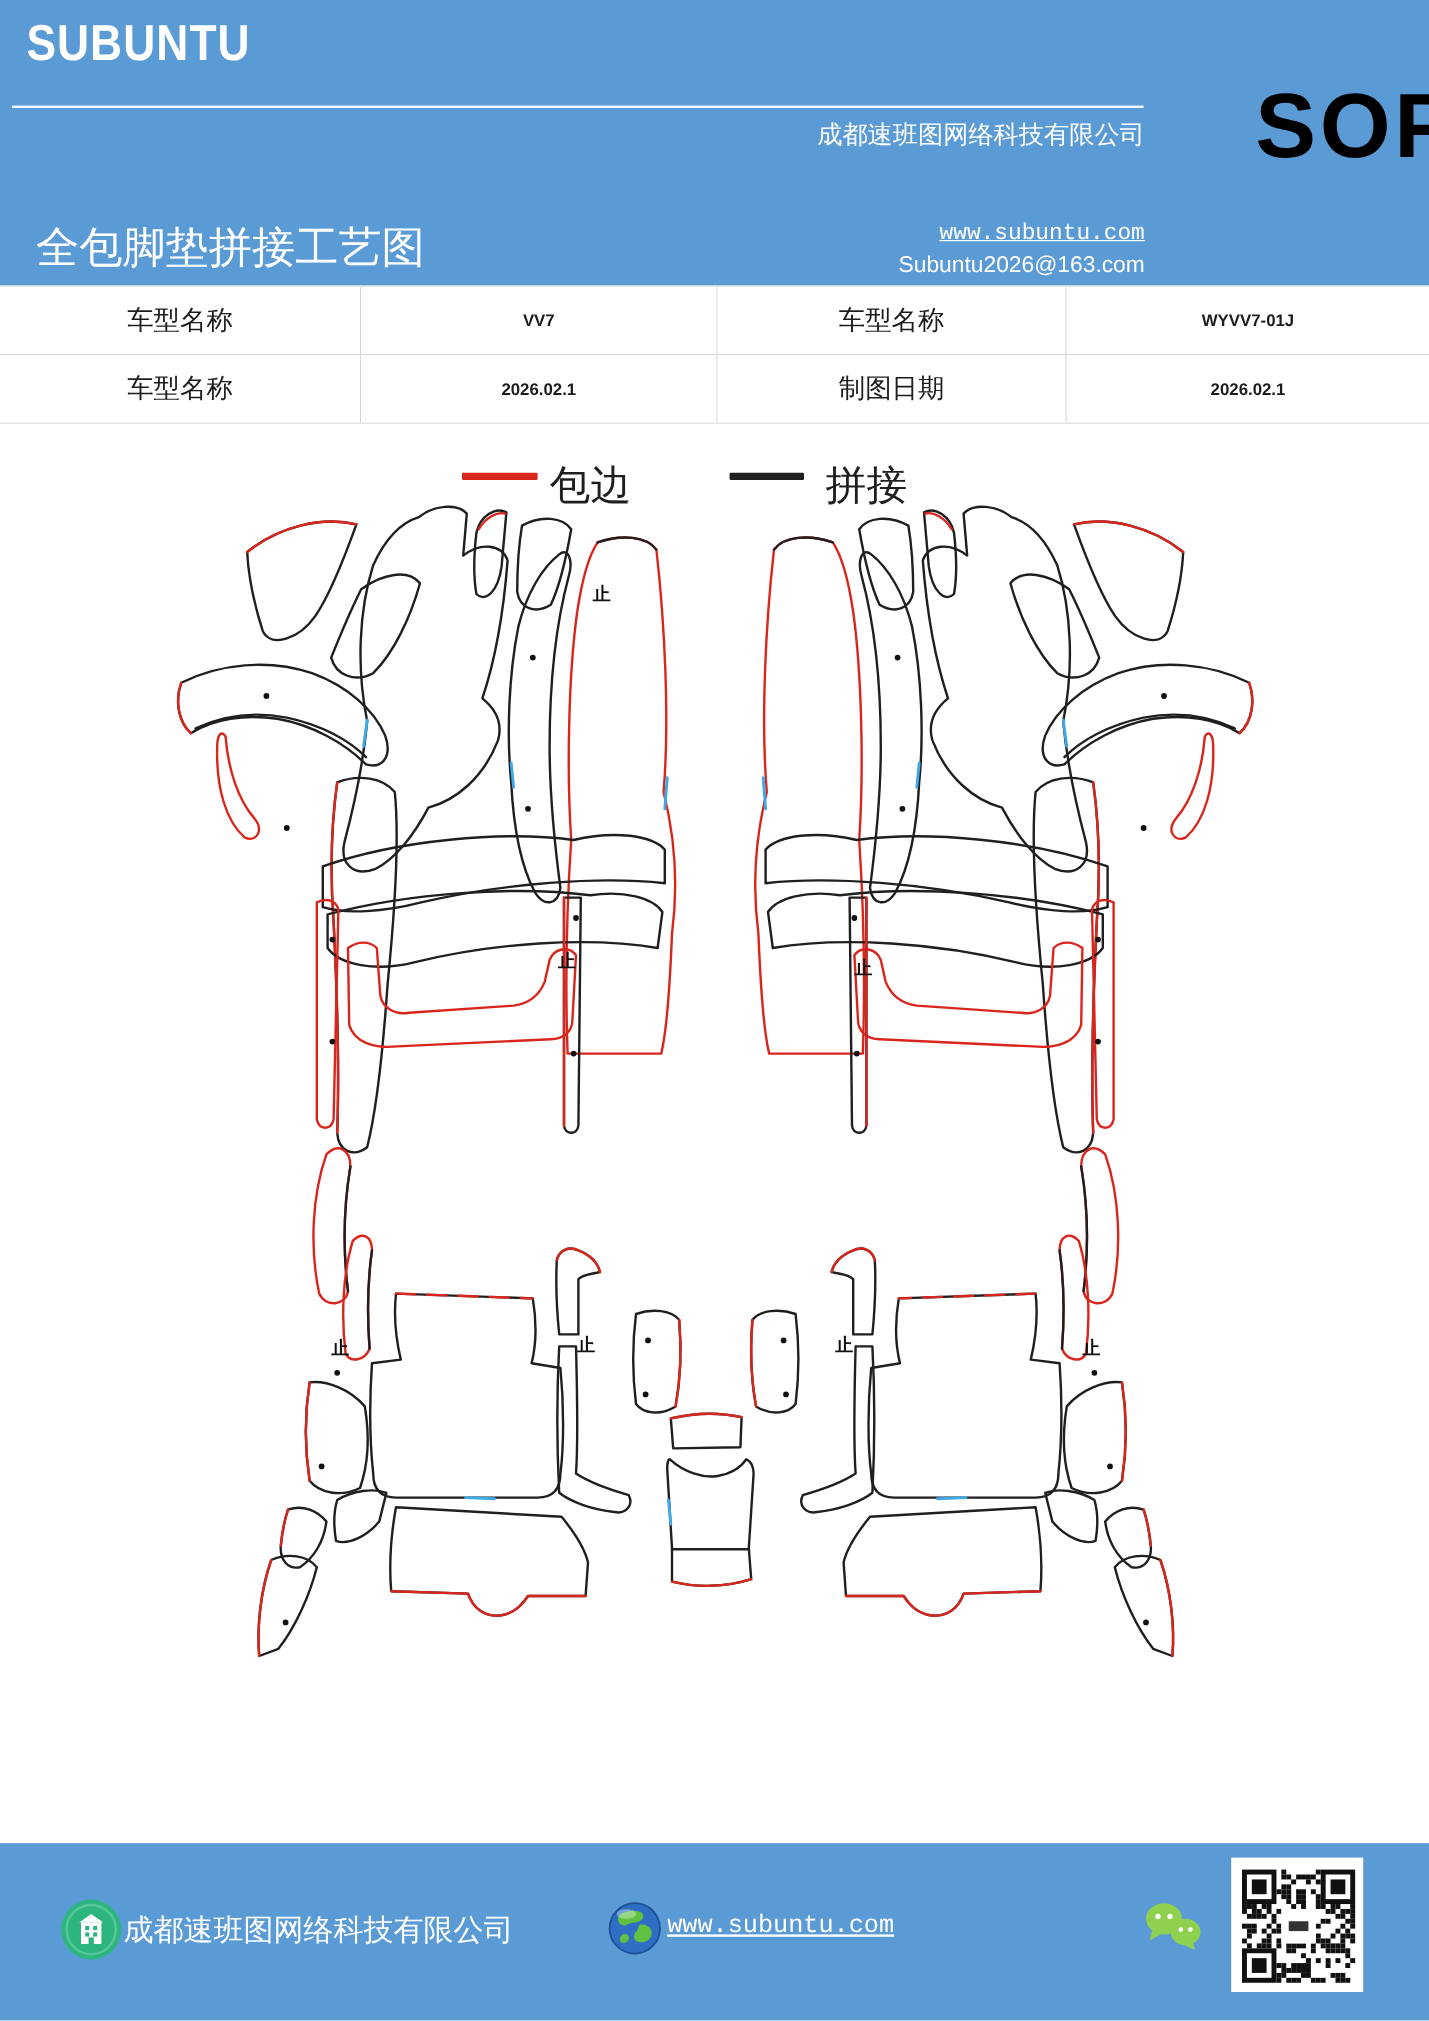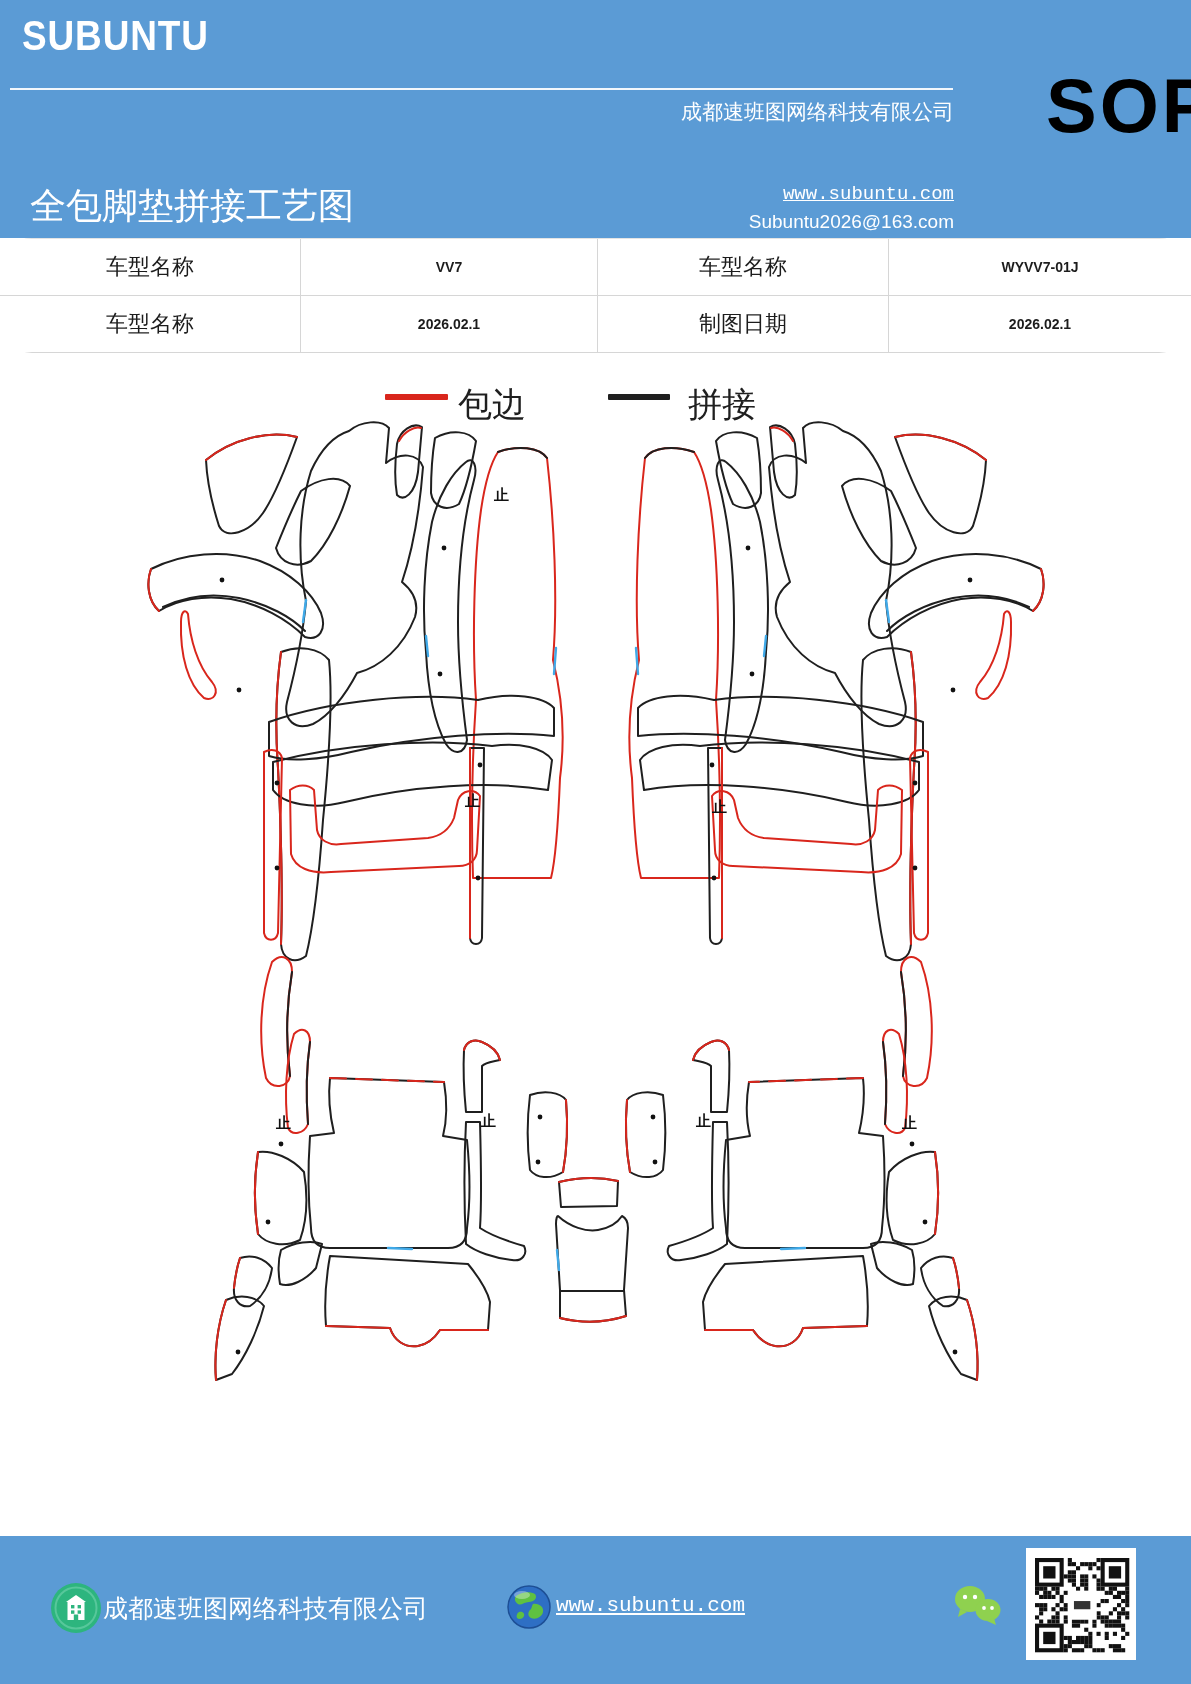--- a/index.html
+++ b/index.html
@@ -19,21 +19,21 @@
         font-family:"Liberation Serif","DejaVu Serif",serif;}
   .site-line{position:absolute;right:237px;top:183px;color:#fff;font-size:19px;
         font-family:"Liberation Mono","DejaVu Sans Mono",monospace;text-decoration:underline;cursor:pointer;}
   .mail-line{position:absolute;right:237px;top:211px;color:#fff;font-size:19px;
         font-family:Liberation Sans, sans-serif;}
   .sop{position:absolute;left:1046px;top:62px;color:#000000;font-size:76px;font-weight:700;letter-spacing:3px;}
 
   
   .info-table{position:absolute;left:0;top:238px;width:1191px;height:113px;display:grid;
         grid-template-columns:301px 297px 291px 302px;grid-template-rows:57px 56px;
-        border-bottom:1px solid #d6d6d6;border-top:1px solid #e4e4e4;border-radius:32px;}
+        border-bottom:1px solid #d6d6d6;border-top:1px solid #e4e4e4;}
   .cell{border-right:1px solid #d6d6d6;display:flex;align-items:center;justify-content:center;
         color:#1c1c1c;background:#fff;}
   .cell.rb{border-bottom:1px solid #d6d6d6;}
   .cell:nth-child(4n){border-right:none;}
   .cell.lbl{font-size:22px;font-family:"Liberation Serif","DejaVu Serif",serif;}
   .cell.val{font-size:14px;font-weight:bold;}
 
   
   .legend{position:absolute;left:0;top:380px;width:1191px;height:36px;}
   .legend .bar{position:absolute;top:14px;height:6px;border-radius:1px;}

